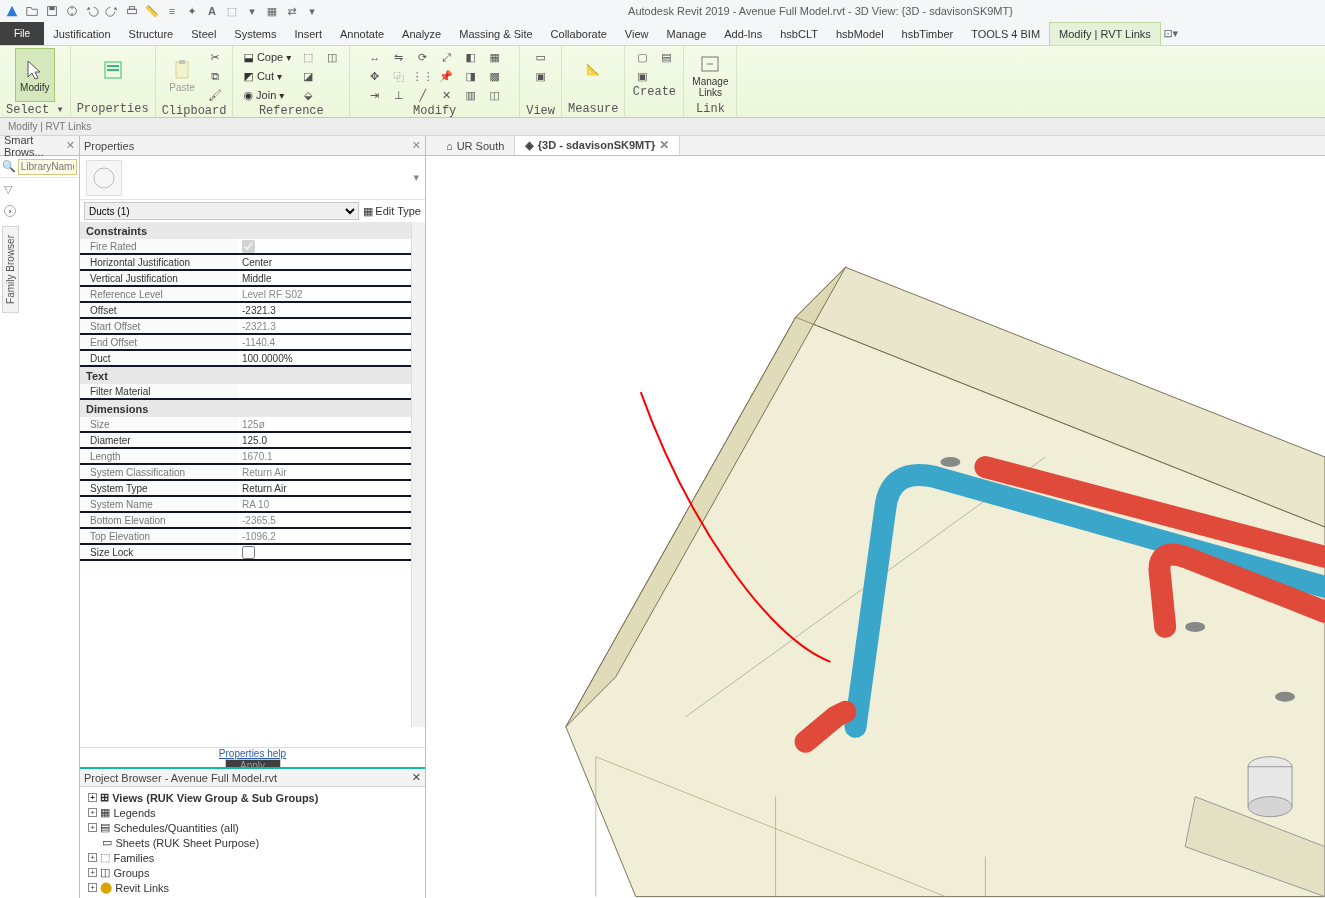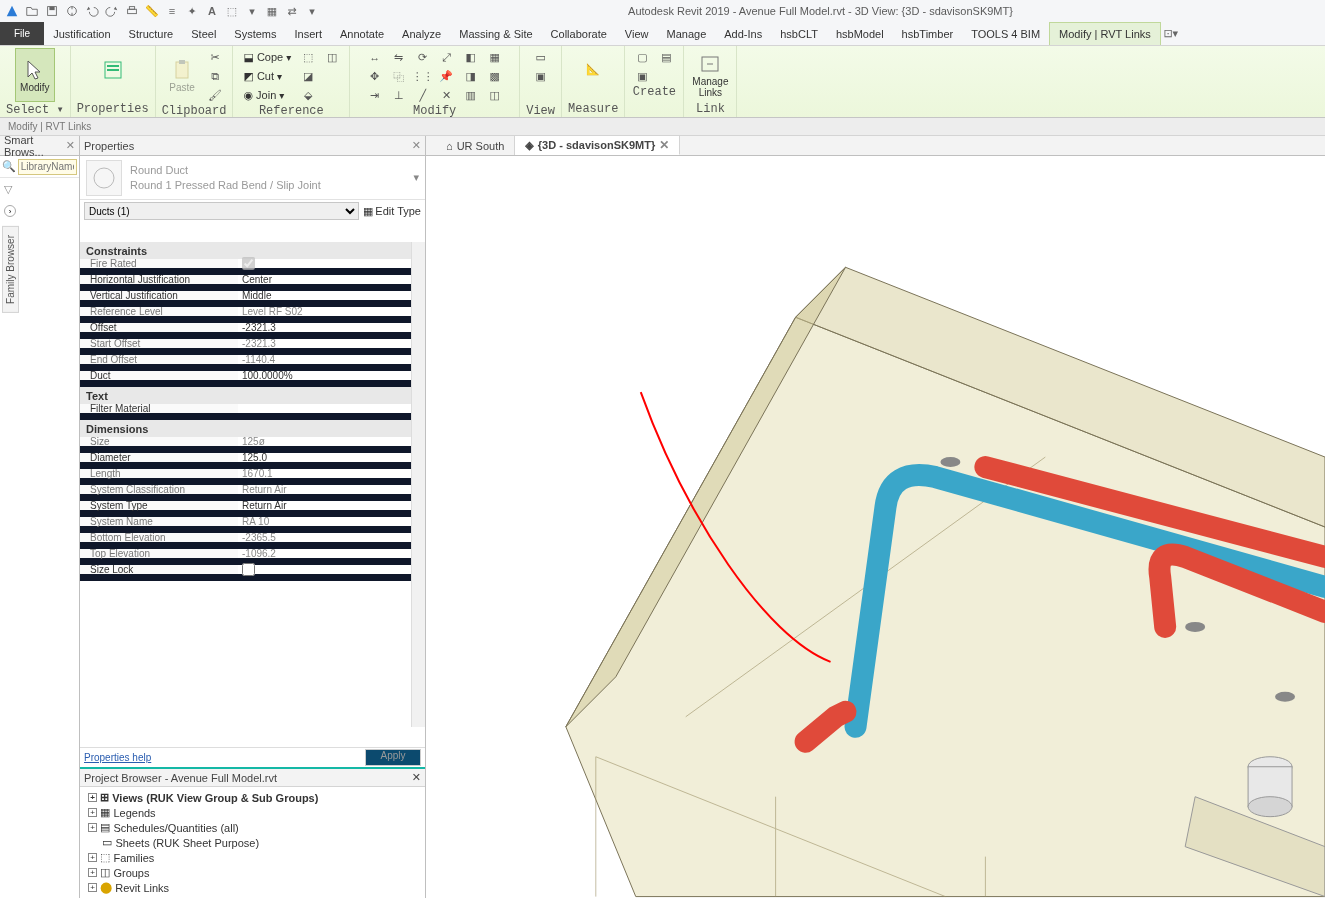--- a/index.html
+++ b/index.html
@@ -33,30 +33,30 @@
 .search-row input { flex: 1; width: 100%; border: 1px solid #d5c77f; background: #fffce8; height: 16px; font-size: 10px; padding: 0 2px; }
 .filter-row { height: 22px; display: flex; align-items: center; padding: 0 4px; gap: 6px; }
 .vtab { writing-mode: vertical-rl; transform: rotate(180deg); font-size: 10px; color: #555; padding: 8px 2px; background: #f3f3f3; border: 1px solid #d4d4d4; align-self: flex-start; margin-top: 4px; margin-left: 2px; }
 .props-panel { width: 346px; border-right: 1px solid #bfbfbf; display: flex; flex-direction: column; background: #fff; }
 .props-header-row { height: 44px; display: flex; align-items: center; padding: 4px 6px; border-bottom: 1px solid #e2e2e2; gap: 8px; }
 .type-thumb { width: 36px; height: 36px; background: #f6f6f6; border: 1px solid #ddd; display: flex; align-items: center; justify-content: center; }
 .type-text { color: #9a9a9a; font-size: 10.5px; line-height: 1.3; }
 .type-sel-row { height: 22px; display: flex; align-items: center; padding: 0 4px; gap: 4px; background: #fff; }
 .type-sel-row select { flex: 1; border: 1px solid #c7c7c7; height: 18px; font-size: 10px; }
 .edit-type { font-size: 10px; color: #333; display: flex; align-items: center; gap: 2px; }
-.prop-grid { flex: 1; overflow: auto; position: relative; margin-top: 20px; }
+.prop-grid { flex: 1; overflow: auto; position: relative; }
 .cat-row { background: #e8e8e8; font-weight: bold; padding: 2px 6px; font-size: 10.5px; display: flex; justify-content: space-between; align-items: center; color: #333; }
-.prop-row { display: flex; height: 16px; border-bottom: 7px solid #0f172a; }
+.prop-row { display: flex; height: 16px; border-bottom: 2px solid #0f172a; }
 .prop-row .k { width: 158px; padding-left: 10px; font-size: 10px; color: #777; display: flex; align-items: center; background: #fafafa; }
 .prop-row .k.dark { color: #333; }
 .prop-row .v { flex: 1; padding-left: 4px; font-size: 10px; color: #333; display: flex; align-items: center; }
 .prop-row .v.grey { color: #888; }
-.props-footer { height: 20px; display: flex; align-items: center; justify-content: space-between; padding: 0 4px; border-top: 1px solid #ddd; }
+.props-footer { height: 20px; display: flex; align-items: center; justify-content: space-between; padding: 0 4px; border-top: 1px solid #ddd; flex-direction: column; }
 .props-footer a { color: #2a5db0; text-decoration: underline; font-size: 10px; }
-.apply-btn { width: 56px; height: 17px; background: #0c4a6e; border: 1px solid #ccc; font-size: 10px; color: #999; text-align: center; }
+.apply-btn { width: 56px; height: 17px; background: #404040; border: 1px solid #ccc; font-size: 10px; color: #999; text-align: center; }
 .browser-panel { border-top: 2px solid #14b8a6; }
 .browser-header { height: 18px; background: #f3f3f3; border-bottom: 1px solid #d4d4d4; display: flex; align-items: center; justify-content: space-between; padding: 0 4px; font-size: 10px; color: #444; }
 .tree { padding: 3px 4px; }
 .tree-item { display: flex; align-items: center; gap: 3px; font-size: 10.5px; color: #333; padding: 1px 0; padding-left: 4px; }
 .tree-item.bold { font-weight: bold; }
 .tree-item .exp { width: 9px; height: 9px; border: 1px solid #888; display: inline-flex; align-items: center; justify-content: center; font-size: 8px; line-height: 1; }
 .viewport { flex: 1; position: relative; background: #fff; }
 .view-tabs { height: 20px; background: #f3f3f3; border-bottom: 1px solid #bfbfbf; display: flex; align-items: stretch; }
 .vtab-item { display: flex; align-items: center; gap: 4px; padding: 0 10px; font-size: 10.5px; color: #444; border-right: 1px solid #d4d4d4; }
 .vtab-item.active { background: #fff; font-weight: bold; border-bottom: 1px solid #fff; }
@@ -323,24 +323,20 @@
     <div class="tab-hdr">
       <span>Properties</span>
       <span class="x">✕</span>
     </div>
     <div class="props-header-row">
       <div class="type-thumb">
           <svg width="28" height="28" viewBox="0 0 28 28">
             <circle cx="14" cy="14" r="10" fill="none" stroke="#bbb"></circle>
           </svg>
         </div>
-      <div class="type-text">
-        <div>Round Duct</div>
-        <div>Round 1 Pressed Rad Bend / Slip Joint</div>
-      </div>
       <div style="flex:1"></div>
       <span style="color:#888">▾</span>
     </div>
     <div class="type-sel-row">
       <select><option>Ducts (1)</option></select>
       <span class="edit-type">
           <span>▦</span>
           <span>Edit Type</span>
         </span>
     </div>

